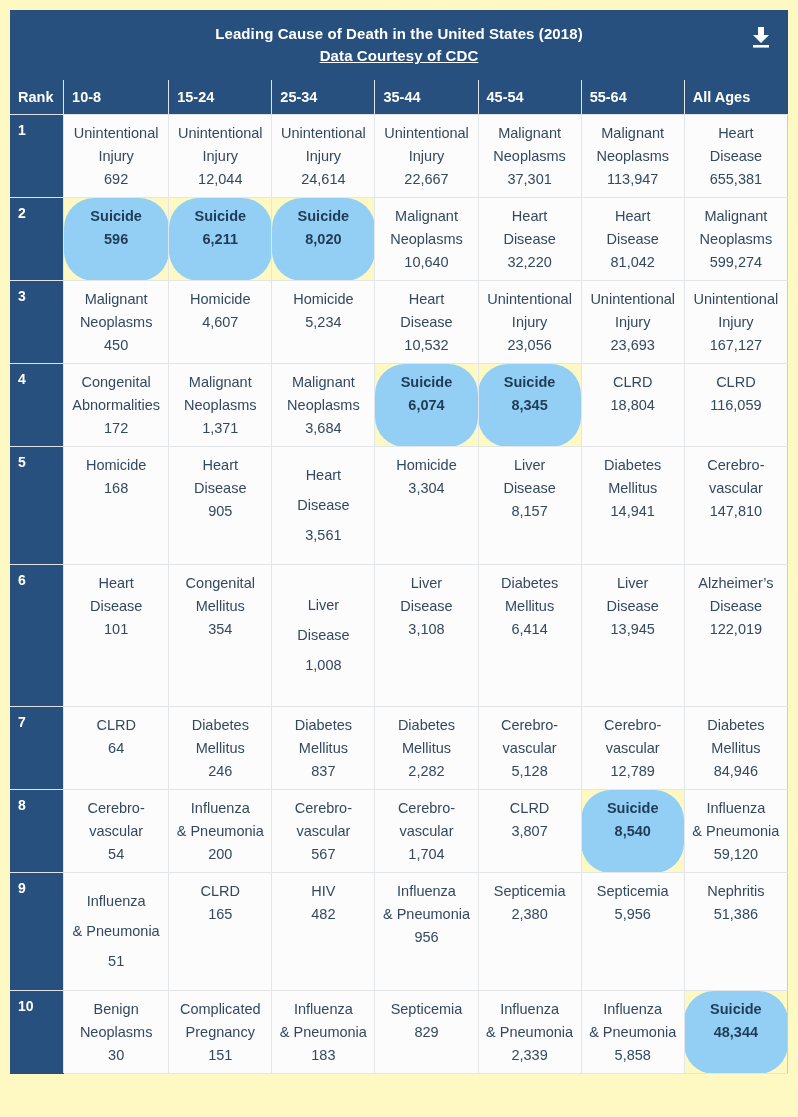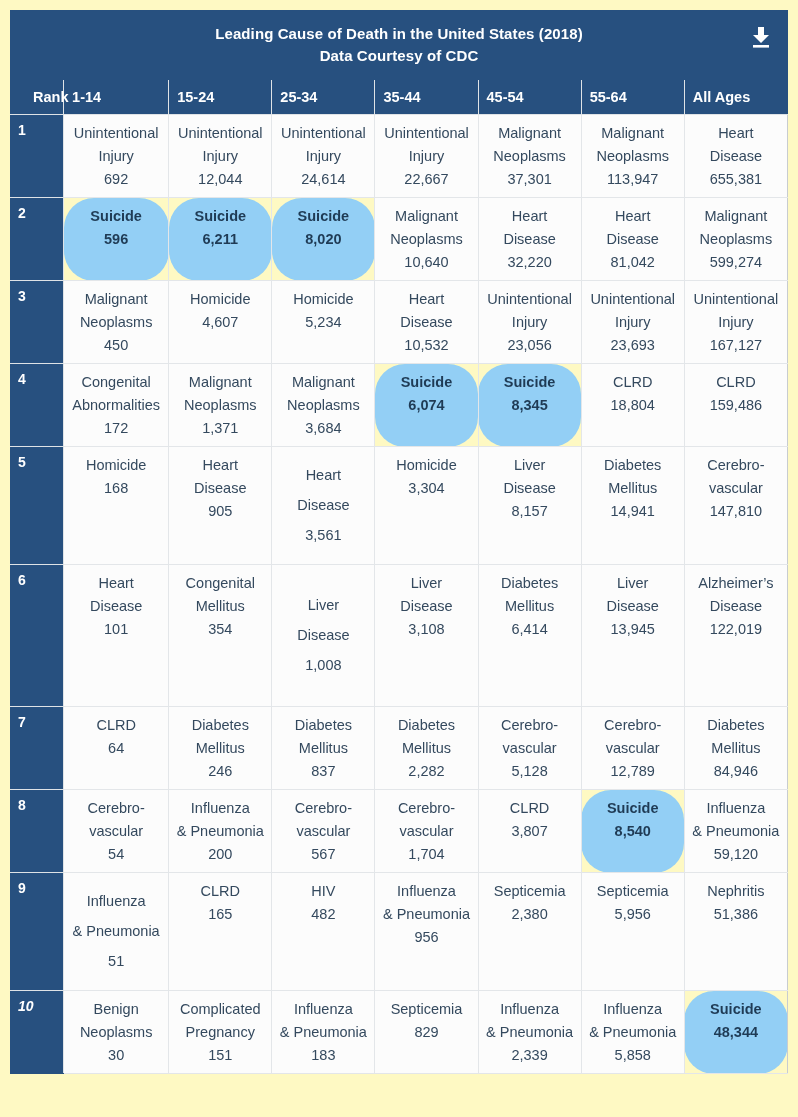--- a/index.html
+++ b/index.html
@@ -37,21 +37,21 @@
     color: #ffffff;
     text-align: center;
     font-weight: bold;
     font-size: 15px;
     line-height: 22px;
     padding: 12px 40px 12px 40px;
     position: relative;
     border: 1px solid #27507F;
     letter-spacing: .1px;
   }
-  .title-line2 { display: block; }
+  .title-line2 { display: block; text-decoration: underline; }
 
   .download-btn {
     position: absolute;
     right: 14px;
     top: 14px;
     width: 24px;
     height: 24px;
     cursor: pointer;
     line-height: 0;
   }
@@ -77,36 +77,36 @@
   th.colhead {
     background: #27507F;
     color: #ffffff;
     font-weight: bold;
     font-size: 14.5px;
     text-align: left;
     padding: 9px 0 9px 8px;
     border: 1px solid #dfe3e6;
     white-space: nowrap;
   }
-  th.colhead.rank { border-left-color: #27507F; padding-left: 22px; }
+  th.colhead.rank { border-left-color: #27507F; padding-left: 7px; }
   th.colhead.last { border-right-color: #27507F; }
 
   
   td.rank {
     background: #27507F;
     color: #ffffff;
     font-weight: bold;
     font-size: 14px;
     text-align: left;
     vertical-align: top;
     padding: 7px 0 0 7px;
     border: 1px solid #dfe3e6;
     border-left-color: #27507F;
   }
-  tr.last-row td.rank { border-bottom-color: #27507F; font-style: italic; }
+  tr.last-row td.rank { border-bottom-color: #27507F; }
 
   td.cell {
     background: #fcfcfc;
     border: 1px solid #e3e6e9;
     text-align: center;
     vertical-align: top;
     font-size: 14.5px;
     line-height: 23px;
     padding: 7px 4px 6px 4px;
     color: #34495e;
@@ -156,21 +156,21 @@
           <span class="download-btn" title="download">
             <svg width="24" height="24" viewBox="0 0 24 24" aria-hidden="true">
               <path d="M9 2 h6 v8 h5 l-8 8 l-8 -8 h5 z" fill="#ffffff"></path>
               <rect x="4" y="20" width="16" height="2.6" fill="#ffffff"></rect>
             </svg>
           </span>
         </th>
       </tr>
       <tr>
         <th class="colhead rank">Rank</th>
-        <th class="colhead">1-14</th>
+        <th class="colhead">10-8</th>
         <th class="colhead">15-24</th>
         <th class="colhead">25-34</th>
         <th class="colhead">35-44</th>
         <th class="colhead">45-54</th>
         <th class="colhead">55-64</th>
         <th class="colhead last">All Ages</th>
       </tr>
     </thead>
 
     <tbody id="table-body">
@@ -307,21 +307,21 @@
           <td class="cell hl">
             <span class="cl">Suicide</span>
             <span class="cl">8,345</span>
           </td>
           <td class="cell">
             <span class="cl">CLRD</span>
             <span class="cl">18,804</span>
           </td>
           <td class="cell last">
             <span class="cl">CLRD</span>
-            <span class="cl">159,486</span>
+            <span class="cl">116,059</span>
           </td>
         </tr>
         <tr style="height: 118px;">
           <td class="rank">5</td>
           <td class="cell">
             <span class="cl">Homicide</span>
             <span class="cl">168</span>
           </td>
           <td class="cell">
             <span class="cl">Heart</span>

